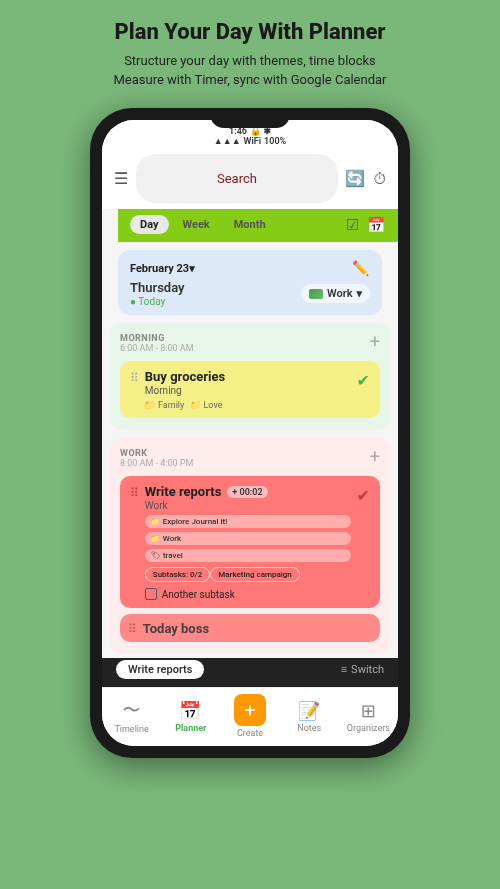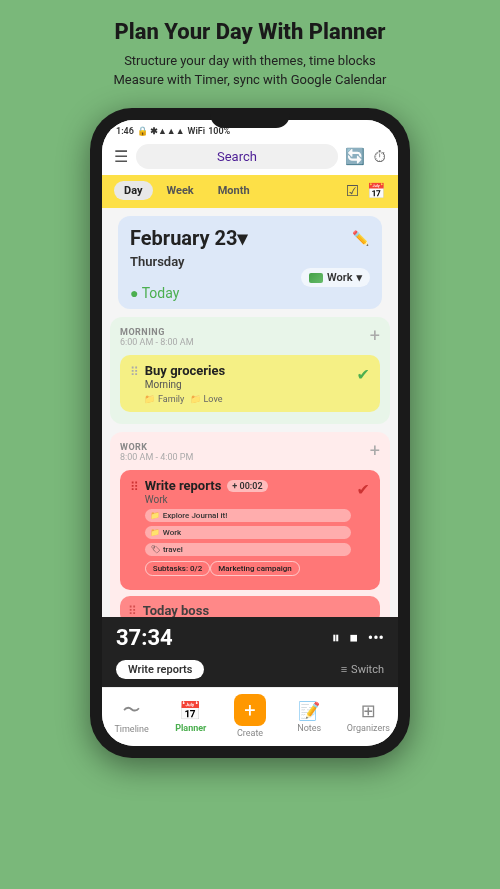--- a/index.html
+++ b/index.html
@@ -67,53 +67,55 @@
     
     .status-bar {
       background: #fff;
       display: flex;
       align-items: center;
       padding: 6px 14px 2px;
       font-size: 9px;
       font-weight: 600;
       color: #333;
       flex-shrink: 0;
+      flex-direction: column;
     }
     .status-left { display: flex; align-items: center; gap: 3px; }
     .status-right { display: flex; align-items: center; gap: 3px; }
 
     
     .top-bar {
       background: #fff;
       display: flex;
       align-items: center;
       padding: 6px 12px;
       gap: 8px;
       flex-shrink: 0;
     }
     .menu-icon { font-size: 16px; color: #555; cursor: pointer; }
     .search-box {
       flex: 1;
       background: #f0f0f0;
       border-radius: 20px;
-      padding: 5px 12px;
+      padding: 17px 12px;
       font-size: 13px;
-      color: #4c1d95;
+      color: #7f1d1d;
       text-align: center;
     }
     .top-icon { font-size: 16px; color: #555; cursor: pointer; }
 
     
     .view-tabs {
-      background: #fde047;
+      background: #84cc16;
       display: flex;
       align-items: flex-end;
       padding: 6px 12px 8px;
       gap: 4px;
       flex-shrink: 0;
+      margin-left: 16px;
     }
     .view-tab {
       padding: 3px 10px;
       border-radius: 12px;
       font-size: 11px;
       font-weight: 700;
       color: #555;
       cursor: pointer;
     }
     .view-tab.active {
@@ -135,35 +137,35 @@
       border-radius: 12px;
       padding: 10px 12px 8px;
       flex-shrink: 0;
     }
     .date-row {
       display: flex;
       justify-content: space-between;
       align-items: center;
     }
     .date-title {
-      font-size: 20px;
+      font-size: 11px;
       font-weight: 700;
       color: #222;
       display: flex;
       align-items: flex-start;
     }
     .edit-icon { font-size: 14px; color: #555; cursor: pointer; }
     .day-row {
       display: flex;
       justify-content: space-between;
       align-items: center;
       margin-top: 4px;
     }
     .day-label { font-size: 13px; font-weight: 600; color: #333; }
-    .today-dot { font-size: 14px; color: #4caf50; margin-top: 16px; }
+    .today-dot { font-size: 10px; color: #4caf50; margin-top: 1px; }
     .work-badge {
       display: flex;
       align-items: center;
       gap: 4px;
       background: rgba(255,255,255,0.6);
       border-radius: 12px;
       padding: 3px 8px;
       font-size: 11px;
       font-weight: 600;
       color: #333;
@@ -477,41 +479,37 @@
             <div class="task-tags-red">
               <span class="tag-pill">📁 Explore Journal it!</span>
               <span class="tag-pill">📁 Work</span>
               <span class="tag-pill">🏷 travel</span>
             </div>
             <div class="subtask-pills">
               <span class="subtask-pill">Subtasks: 0/2</span>
               <span class="subtask-pill">Marketing campaign</span>
             </div>
             <div class="subtasks-list">
+              <div class="subtask-item">
+                <div class="checkbox"></div>
+                <span class="subtask-label">Another subtask</span>
+              </div>
             </div>
           </div>
           <span class="check-icon" style="color:#c33;">✔</span>
         </div>
 
         <div style="margin-top:6px;display:flex;align-items:center;gap:6px;padding:6px 8px;background:#f77;border-radius:10px;opacity:0.85;">
           <span class="drag-handle" style="color:#c33;">⠿</span>
           <div class="task-title">Today boss</div>
         </div>
       </div>
 
     </div>
 
-    <div class="timer-bar">
-      <div class="timer-time">37:34</div>
-      <div class="timer-controls">
-        <span class="timer-btn">⏸</span>
-        <span class="timer-btn">⏹</span>
-        <span class="timer-btn">•••</span>
-      </div>
-    </div>
     <div class="timer-task-row">
       <div class="timer-task-label">Write reports</div>
       <div class="switch-btn">
         <span>≡</span>
         <span>Switch</span>
       </div>
     </div>
 
     <div class="bottom-nav">
       <div class="nav-item">

